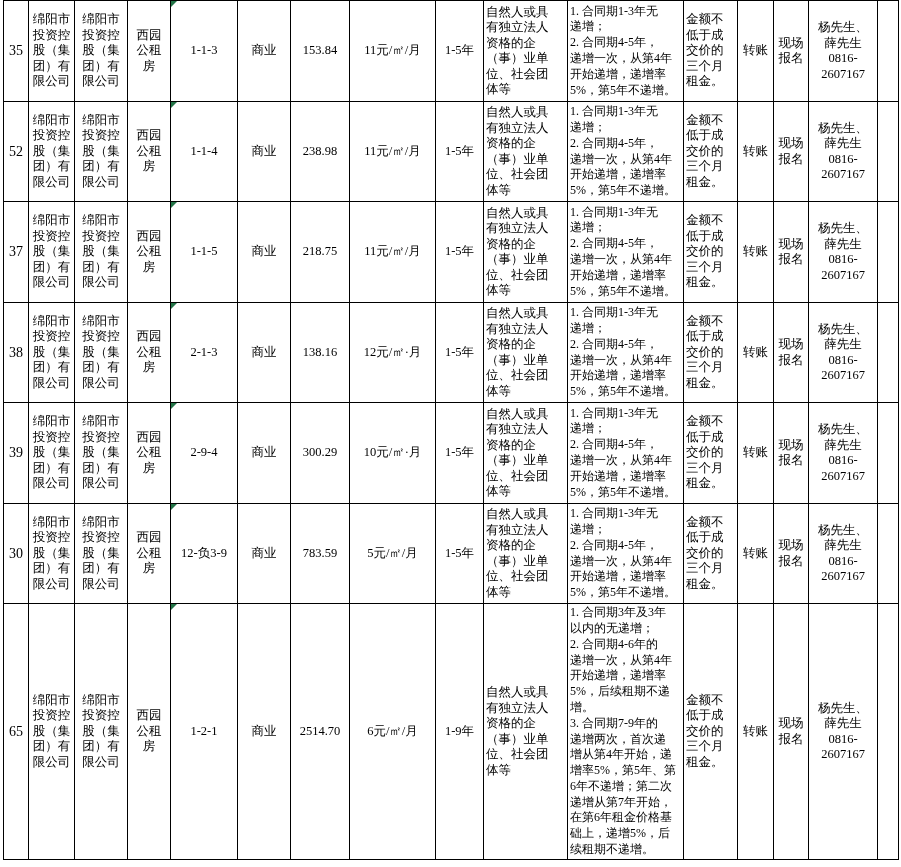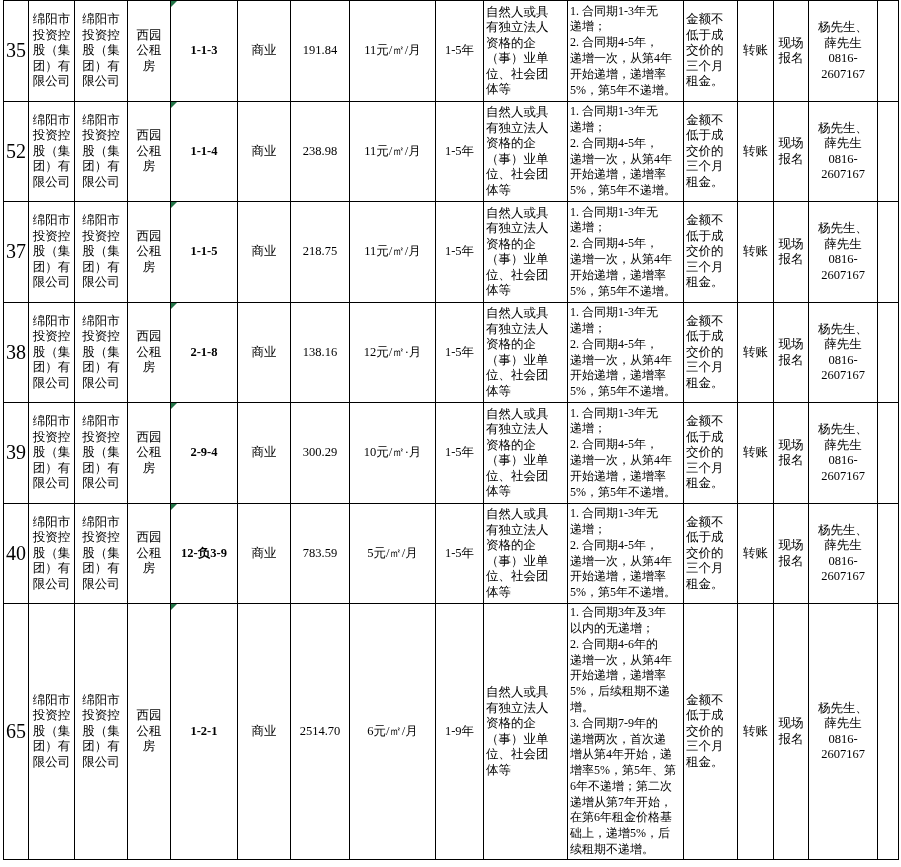--- a/index.html
+++ b/index.html
@@ -28,24 +28,24 @@
     line-height:15.5px;
     background:#ffffff;
   }
   tr:nth-child(1){height:101px;}
   tr:nth-child(2){height:100px;}
   tr:nth-child(3){height:101px;}
   tr:nth-child(4){height:100px;}
   tr:nth-child(5){height:101px;}
   tr:nth-child(6){height:100px;}
   tr:nth-child(7){height:256px;}
-  .c-no{font-size:20px;text-align:center;}
+  .c-no{font-size:14px;text-align:center;}
   .c-elig,.c-terms,.c-deposit{text-align:left;}
   .c-terms{font-size:12px;line-height:15.8px;padding:0 2px;}
-  .c-unit{position:relative;font-weight:bold;}
+  .c-unit{position:relative;}
   .flag{
     position:absolute;left:0;top:0;
     width:0;height:0;
     border-top:6px solid #217346;
     border-right:6px solid transparent;
   }
 </style>
 </head>
 <body>
 
@@ -81,21 +81,21 @@
   <td class="c-owner">绵阳市
 投资控
 股（集
 团）有
 限公司</td>
   <td class="c-project">西园
 公租
 房</td>
   <td class="c-unit"><span class="flag"></span><span>1-1-3</span></td>
   <td class="c-usage">商业</td>
-  <td class="c-area">191.84</td>
+  <td class="c-area">153.84</td>
   <td class="c-price">11元/㎡/月</td>
   <td class="c-term">1-5年</td>
   <td class="c-elig">自然人或具
 有独立法人
 资格的企
 （事）业单
 位、社会团
 体等</td>
   <td class="c-terms">1. 合同期1-3年无
 递增；
@@ -220,21 +220,21 @@
 团）有
 限公司</td>
   <td class="c-owner">绵阳市
 投资控
 股（集
 团）有
 限公司</td>
   <td class="c-project">西园
 公租
 房</td>
-  <td class="c-unit"><span class="flag"></span><span>2-1-8</span></td>
+  <td class="c-unit"><span class="flag"></span><span>2-1-3</span></td>
   <td class="c-usage">商业</td>
   <td class="c-area">138.16</td>
   <td class="c-price">12元/㎡·月</td>
   <td class="c-term">1-5年</td>
   <td class="c-elig">自然人或具
 有独立法人
 资格的企
 （事）业单
 位、社会团
 体等</td>
@@ -300,21 +300,21 @@
   <td class="c-reg">现场
 报名</td>
   <td class="c-contact">杨先生、
 薛先生
 0816-
 2607167</td>
   <td class="c-empty"></td>
 </tr>
 
 <tr>
-  <td class="c-no">40</td>
+  <td class="c-no">30</td>
   <td class="c-lessor">绵阳市
 投资控
 股（集
 团）有
 限公司</td>
   <td class="c-owner">绵阳市
 投资控
 股（集
 团）有
 限公司</td>

